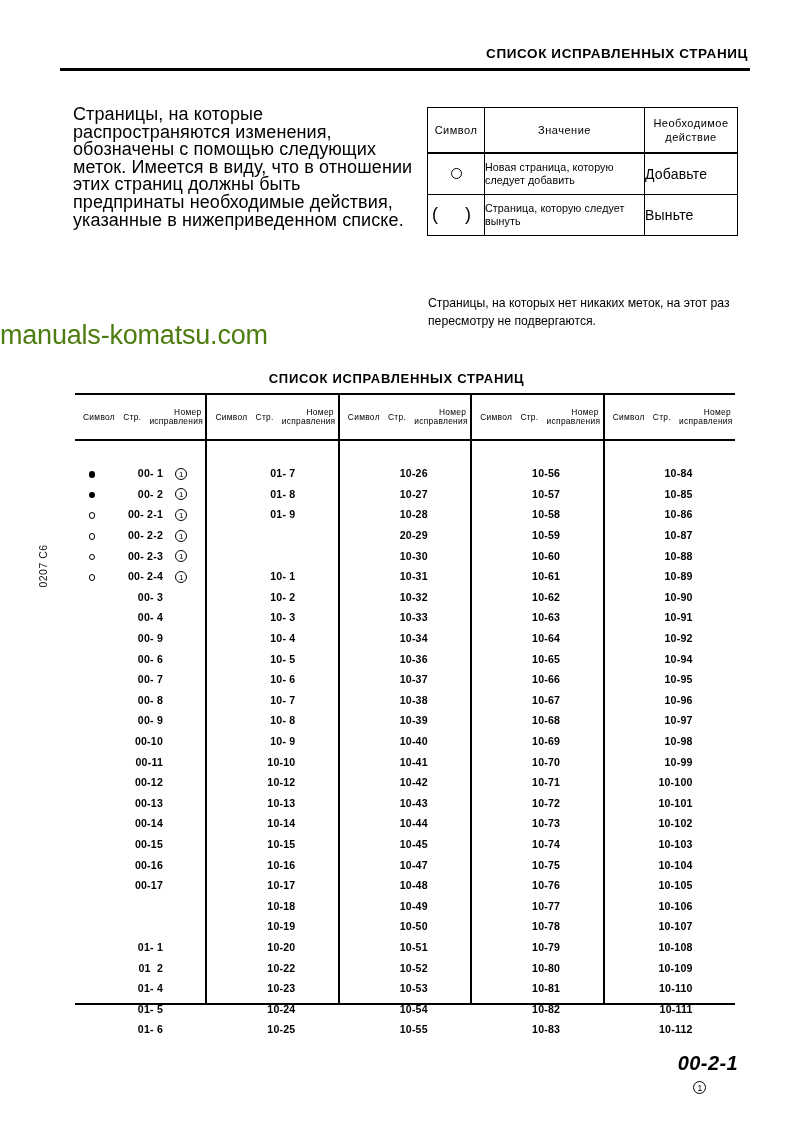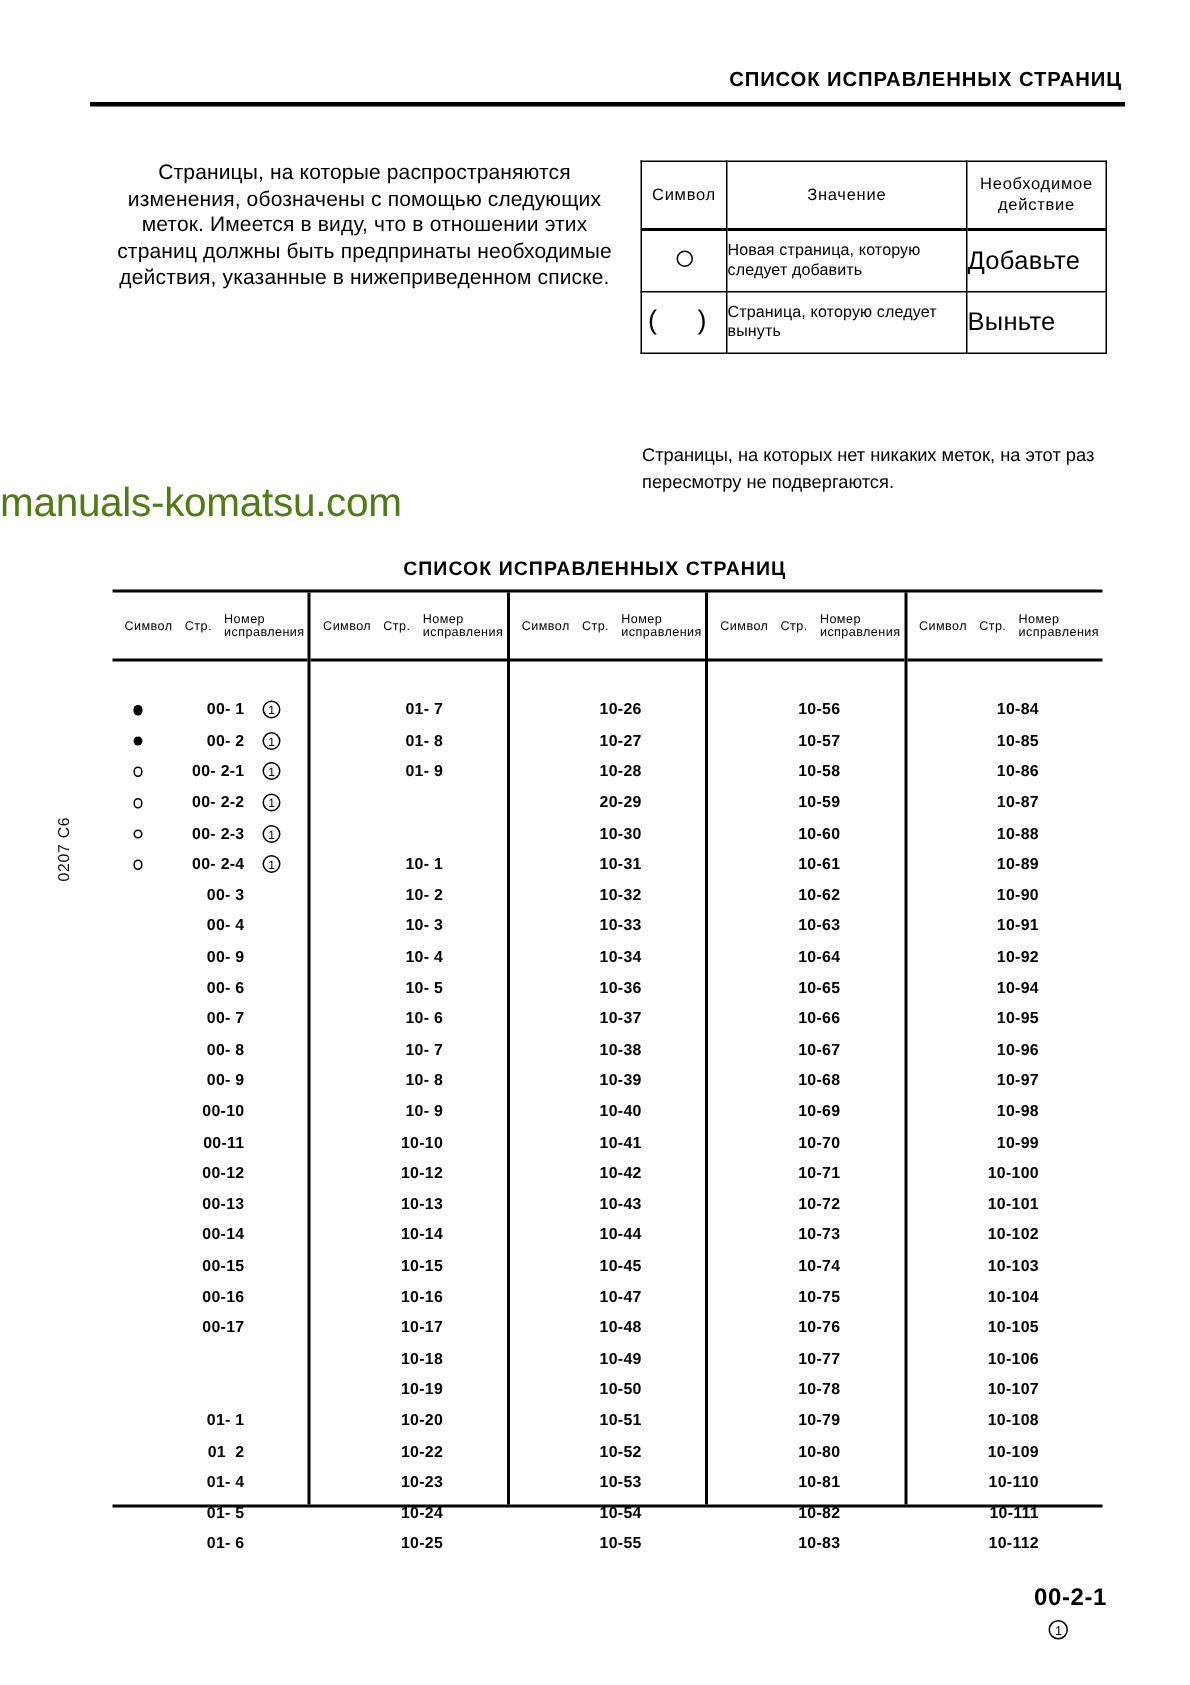--- a/index.html
+++ b/index.html
@@ -39,24 +39,23 @@
     height: 3px;
     background: #000;
   }
 
   
   .intro-text {
     position: absolute;
     left: 73px;
     top: 106px;
     width: 340px;
-    font-size: 14px;
+    font-size: 18px;
     line-height: 17.6px;
     letter-spacing: 0.1px;
-    text-align: center;
   }
 
   
   .legend-table {
     position: absolute;
     left: 427px;
     top: 107px;
     width: 307px;
     border-collapse: collapse;
     table-layout: fixed;
@@ -79,21 +78,21 @@
   .legend-table .col-act  { width: 92px; }
   .legend-table tbody td  { height: 40px; }
   .sym-cell { text-align: center; }
   .mean-cell {
     font-size: 10.7px;
     line-height: 12.6px;
     padding-left: 7px;
     letter-spacing: 0.1px;
   }
   .act-cell {
-    font-size: 17px;
+    font-size: 14px;
     padding-left: 7px;
     letter-spacing: 0.2px;
   }
 
   .glyph-circle-open {
     display: inline-block;
     width: 11px; height: 11px;
     border: 1.4px solid #000;
     border-radius: 50%;
     box-sizing: border-box;
@@ -176,21 +175,21 @@
   }
   .col-head span {
     font-size: 8.4px;
     letter-spacing: 0.3px;
     white-space: nowrap;
   }
   .col-head .h-sym { flex: 0 0 auto; }
   .col-head .h-page { flex: 0 0 auto; }
   .col-head .h-rev {
     flex: 0 0 auto;
-    text-align: left;
+    text-align: right;
     line-height: 9.5px;
     max-width: 52px;
     white-space: normal;
   }
 
   .col-body {
     padding-top: 22px;
   }
   .rev-row {
     height: 20.6px;
@@ -259,23 +258,24 @@
   }
 
   
   .footer-page {
     position: absolute;
     right: 55px;
     bottom: 28px;
     text-align: right;
   }
   .footer-num {
-    font-size: 16px;
+    font-size: 20px;
     font-weight: bold;
     letter-spacing: 0.4px;
+    font-style: italic;
   }
   .footer-badge-wrap {
     text-align: center;
     padding-right: 16px;
     margin-top: 2px;
   }
   .footer-badge {
     display: inline-block;
     width: 13px; height: 13px;
     line-height: 12px;

